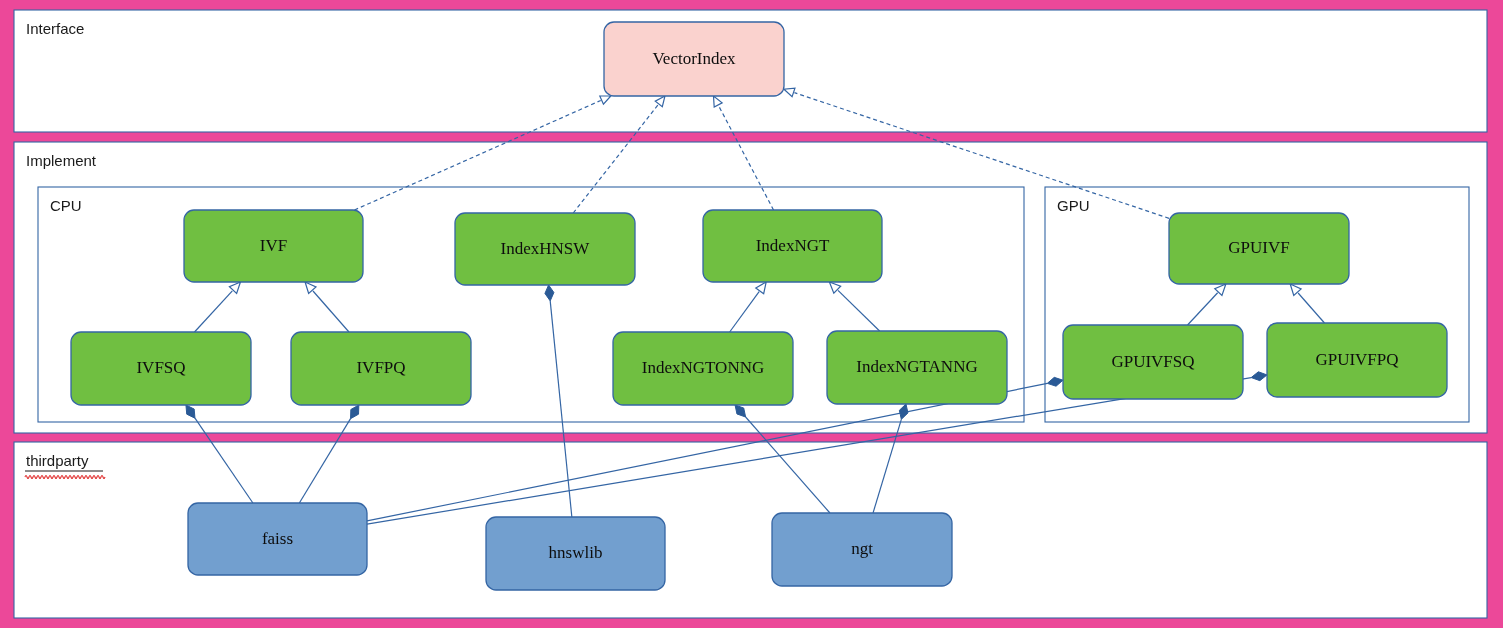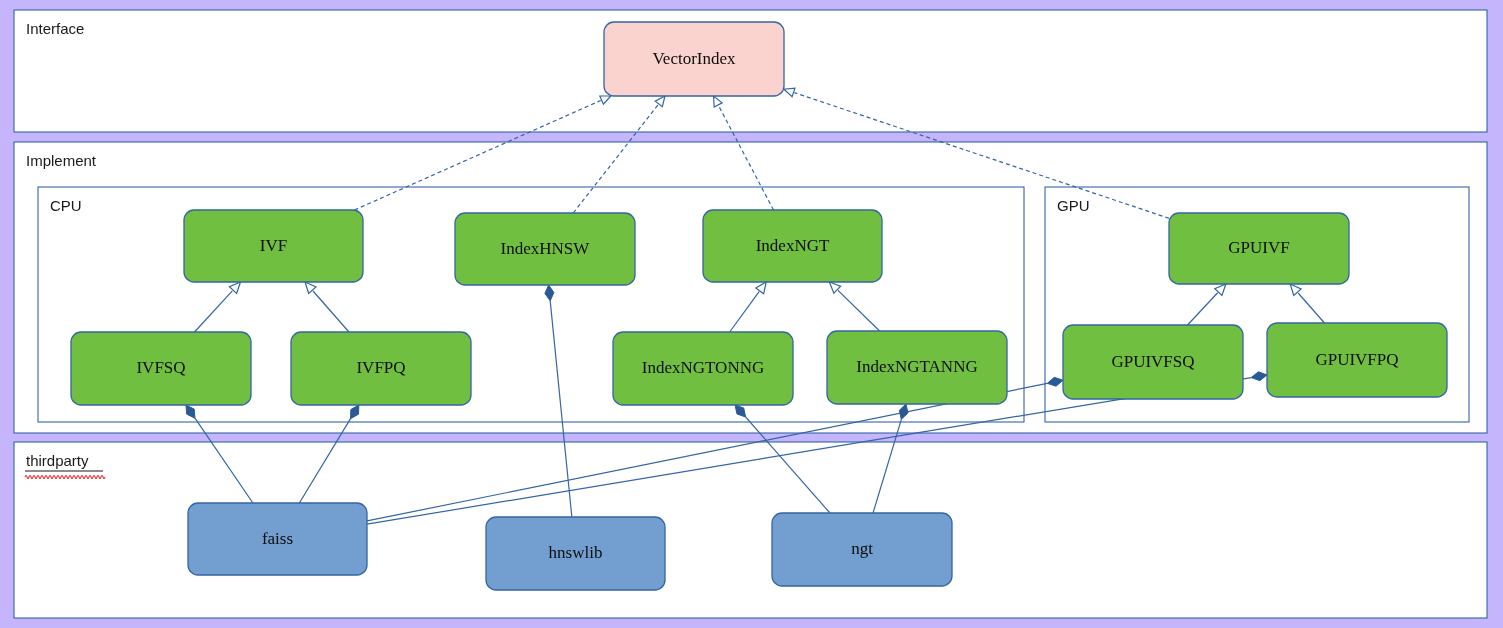--- a/index.html
+++ b/index.html
@@ -1,17 +1,17 @@
 <!DOCTYPE html>
 <html><head>
 <meta charset="utf-8">
 <style>
   html,body{margin:0;padding:0;background:#ffffff;}
   body{width:1503px;height:628px;font-family:"Liberation Sans",sans-serif;}
-  #stage{position:relative;width:1503px;height:628px;overflow:hidden;background:#c4b5fd;}
+  #stage{position:relative;width:1503px;height:628px;overflow:hidden;background:#ec4899;}
   svg#diagram{position:absolute;left:0;top:0;width:1503px;height:628px;}
   .grp-label{font-family:"Liberation Sans",sans-serif;font-size:15px;fill:#1a1a1a;}
   .node-label{font-family:"Liberation Serif",serif;font-size:17px;fill:#0d0d0d;text-anchor:middle;dominant-baseline:middle;}
   .grp-rect{fill:#ffffff;stroke:#3465a4;stroke-width:1.1;}
   .node-rect{stroke:#3465a4;stroke-width:1.3;}
   .fill-green{fill:#70bf41;}
   .fill-blue{fill:#729fcf;}
   .fill-pink{fill:#fad2ce;}
   .edge{stroke:#3465a4;stroke-width:1.2;fill:none;}
   .edge-dash{stroke:#3465a4;stroke-width:1.2;fill:none;stroke-dasharray:4 3;}

